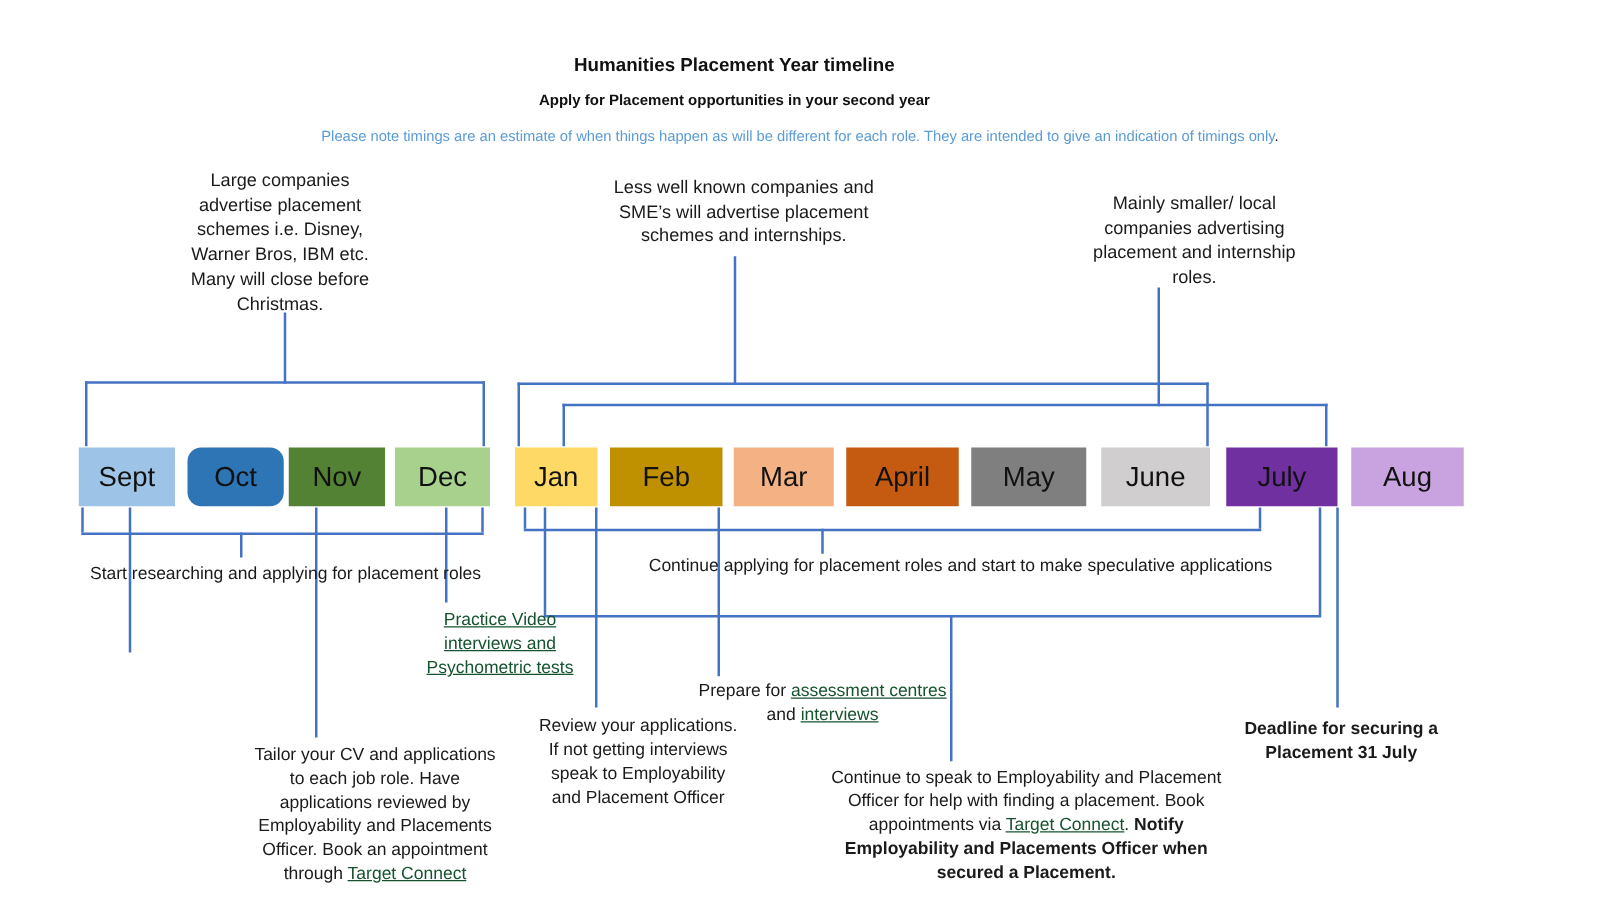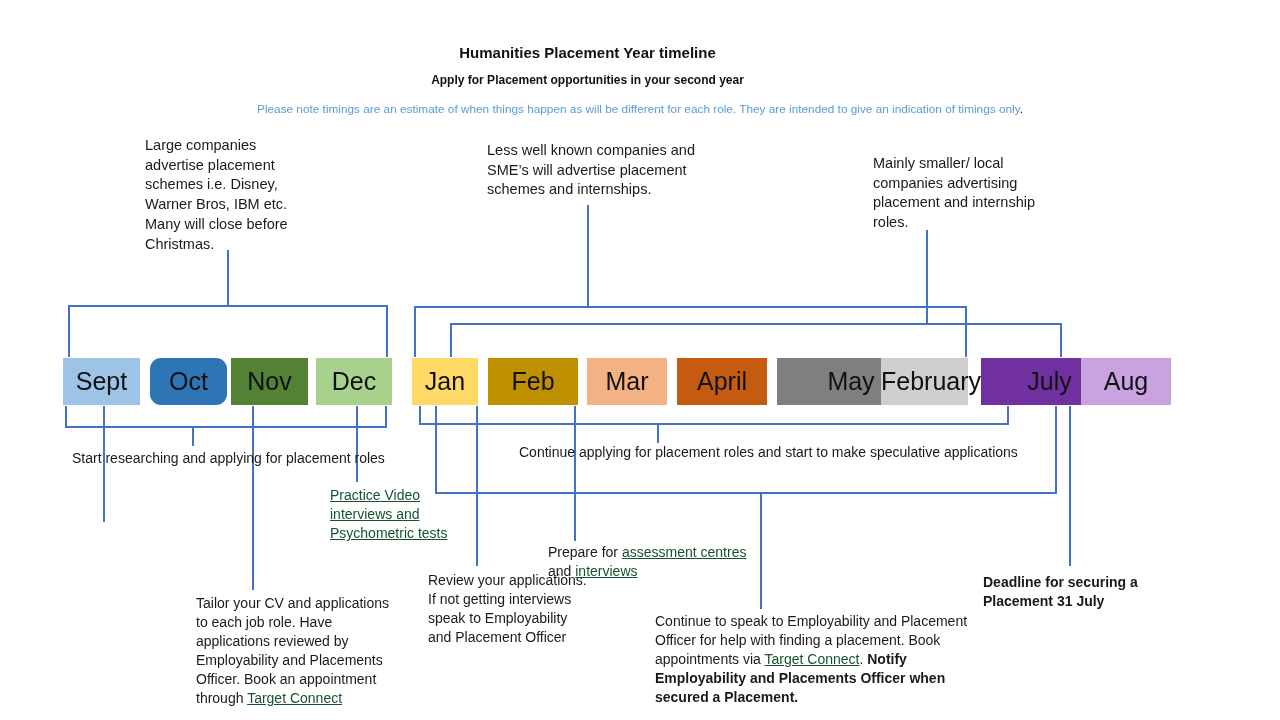--- a/index.html
+++ b/index.html
@@ -8,24 +8,24 @@
     font-family:"Liberation Sans",sans-serif;color:#1a1a1a;overflow:hidden;
   }
   .title{position:absolute;top:44px;left:0;width:1175px;text-align:center;
          font-size:15px;font-weight:bold;color:#111;}
   .subtitle{position:absolute;top:73px;left:0;width:1175px;text-align:center;
          font-size:12px;font-weight:bold;color:#111;}
   .note{position:absolute;top:102px;left:0;width:1280px;text-align:center;
          font-size:11.8px;color:#5B9BD5;}
   .note .black{color:#111;}
   .month{position:absolute;top:358px;height:47px;line-height:47px;text-align:center;
-         font-size:25px;color:#111;}
+         font-size:22px;color:#111;}
   .ln{position:absolute;background:#4472C4;}
   .h{height:2px;} .v{width:2px;}
-  .ann{position:absolute;font-size:14px;line-height:1.36;color:#1a1a1a;}
+  .ann{position:absolute;font-size:14px;line-height:1.36;color:#1a1a1a;text-align:center;}
   .fs15{font-size:14.5px;}
   .nowrap{white-space:nowrap;}
   .b{font-weight:bold;}
   .lnk{color:#14532d;text-decoration:underline;cursor:pointer;}
 </style>
 </head>
 <body>
 
 <div id="canvas">
 
@@ -35,23 +35,23 @@
 
   <div>
       <div class="month" style="left: 63px; width: 77px; background: rgb(157, 195, 230);">Sept</div>
       <div class="month" style="left: 150px; width: 77px; background: rgb(46, 117, 182); border-radius: 11px;">Oct</div>
       <div class="month" style="left: 231px; width: 77px; background: rgb(84, 130, 53);">Nov</div>
       <div class="month" style="left: 316px; width: 76px; background: rgb(169, 209, 142);">Dec</div>
       <div class="month" style="left: 412px; width: 66px; background: rgb(255, 217, 102);">Jan</div>
       <div class="month" style="left: 488px; width: 90px; background: rgb(191, 144, 0);">Feb</div>
       <div class="month" style="left: 587px; width: 80px; background: rgb(244, 177, 131);">Mar</div>
       <div class="month" style="left: 677px; width: 90px; background: rgb(197, 90, 17);">April</div>
-      <div class="month" style="left: 777px; width: 92px; background: rgb(127, 127, 127); padding-left: 28px;">May</div>
-      <div class="month" style="left: 881px; width: 87px; background: rgb(208, 206, 206);">February</div>
-      <div class="month" style="left: 981px; width: 89px; background: rgb(112, 48, 160); padding-left: 24px;">July</div>
+      <div class="month" style="left: 777px; width: 92px; background: rgb(127, 127, 127);">May</div>
+      <div class="month" style="left: 881px; width: 87px; background: rgb(208, 206, 206);">June</div>
+      <div class="month" style="left: 981px; width: 89px; background: rgb(112, 48, 160);">July</div>
       <div class="month" style="left: 1081px; width: 90px; background: rgb(201, 163, 224);">Aug</div>
     </div>
 
   <div class="ln h" style="left:68px;top:305px;width:320px"></div>
   <div class="ln v" style="left:68px;top:305px;height:52px"></div>
   <div class="ln v" style="left:386px;top:305px;height:52px"></div>
   <div class="ln v" style="left:227px;top:250px;height:57px"></div>
 
   <div class="ln h" style="left:414px;top:306px;width:553px"></div>
   <div class="ln v" style="left:414px;top:306px;height:51px"></div>

